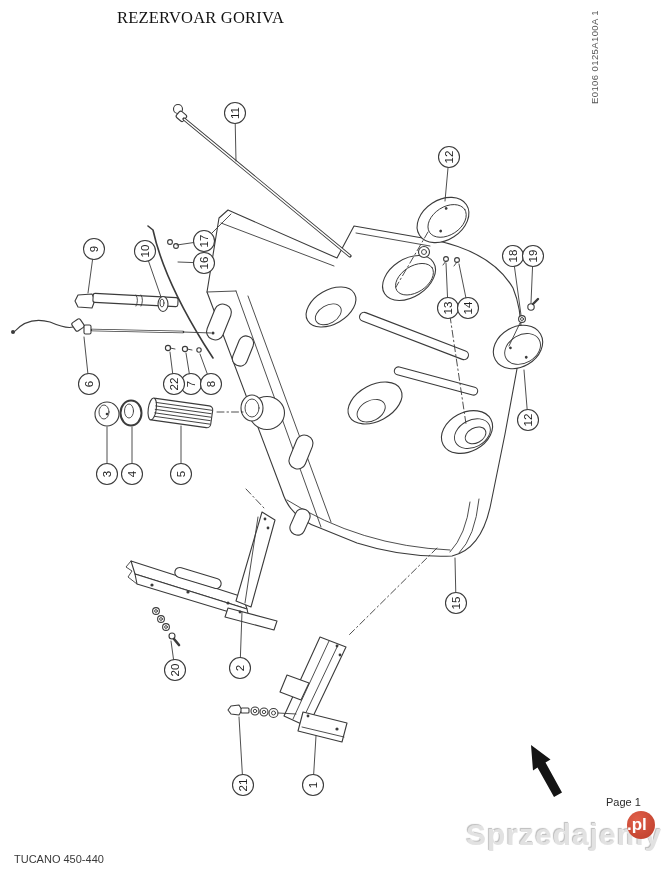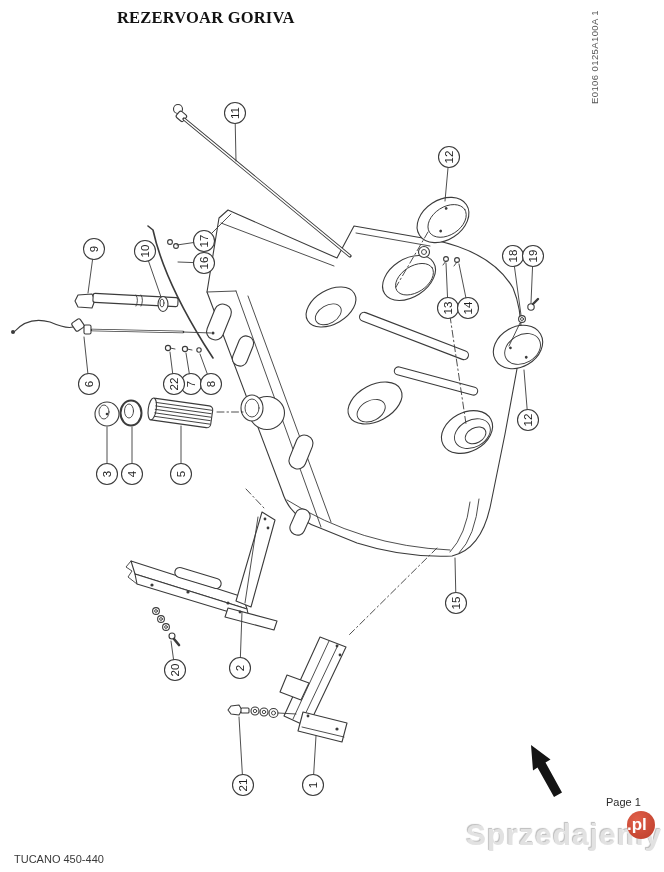--- a/index.html
+++ b/index.html
@@ -1,19 +1,19 @@
 <!DOCTYPE html>
 <html><head>
 <meta charset="utf-8">
 <style>
   html,body{margin:0;padding:0;background:#ffffff;}
   .page{position:relative;width:664px;height:872px;background:#fff;overflow:hidden;
         font-family:"Liberation Sans",sans-serif;}
   .title{position:absolute;left:117px;top:8px;font-family:"Liberation Serif",serif;
-         font-weight:bold;font-size:16.5px;color:#121212;letter-spacing:.2px;}
+         font-weight:normal;font-size:16.5px;color:#121212;letter-spacing:.2px;}
   .doc-code{position:absolute;left:594px;top:57px;transform:translate(-50%,-50%) rotate(-90deg);
             font-size:9.5px;color:#555;white-space:nowrap;letter-spacing:.4px;}
   .footer-left{position:absolute;left:14px;top:846px;font-size:11px;color:#3a3a3a;margin-top:7px;}
   .page-num{position:absolute;left:606px;top:796px;font-size:11px;color:#2b2b2b;}
   .wm-text{position:absolute;left:466px;top:818px;font-size:30px;font-weight:bold;
            color:#e2e2e2;letter-spacing:1px;
            text-shadow:1px 1px 0 #ffffff,-1px -1px 1px #bcbcbc;}
   .wm-badge{position:absolute;left:627px;top:811px;width:28px;height:28px;border-radius:50%;
             background:radial-gradient(circle at 35% 30%,#e05f49,#bb3c29);
             color:#fff;font-size:17px;font-weight:bold;display:flex;

